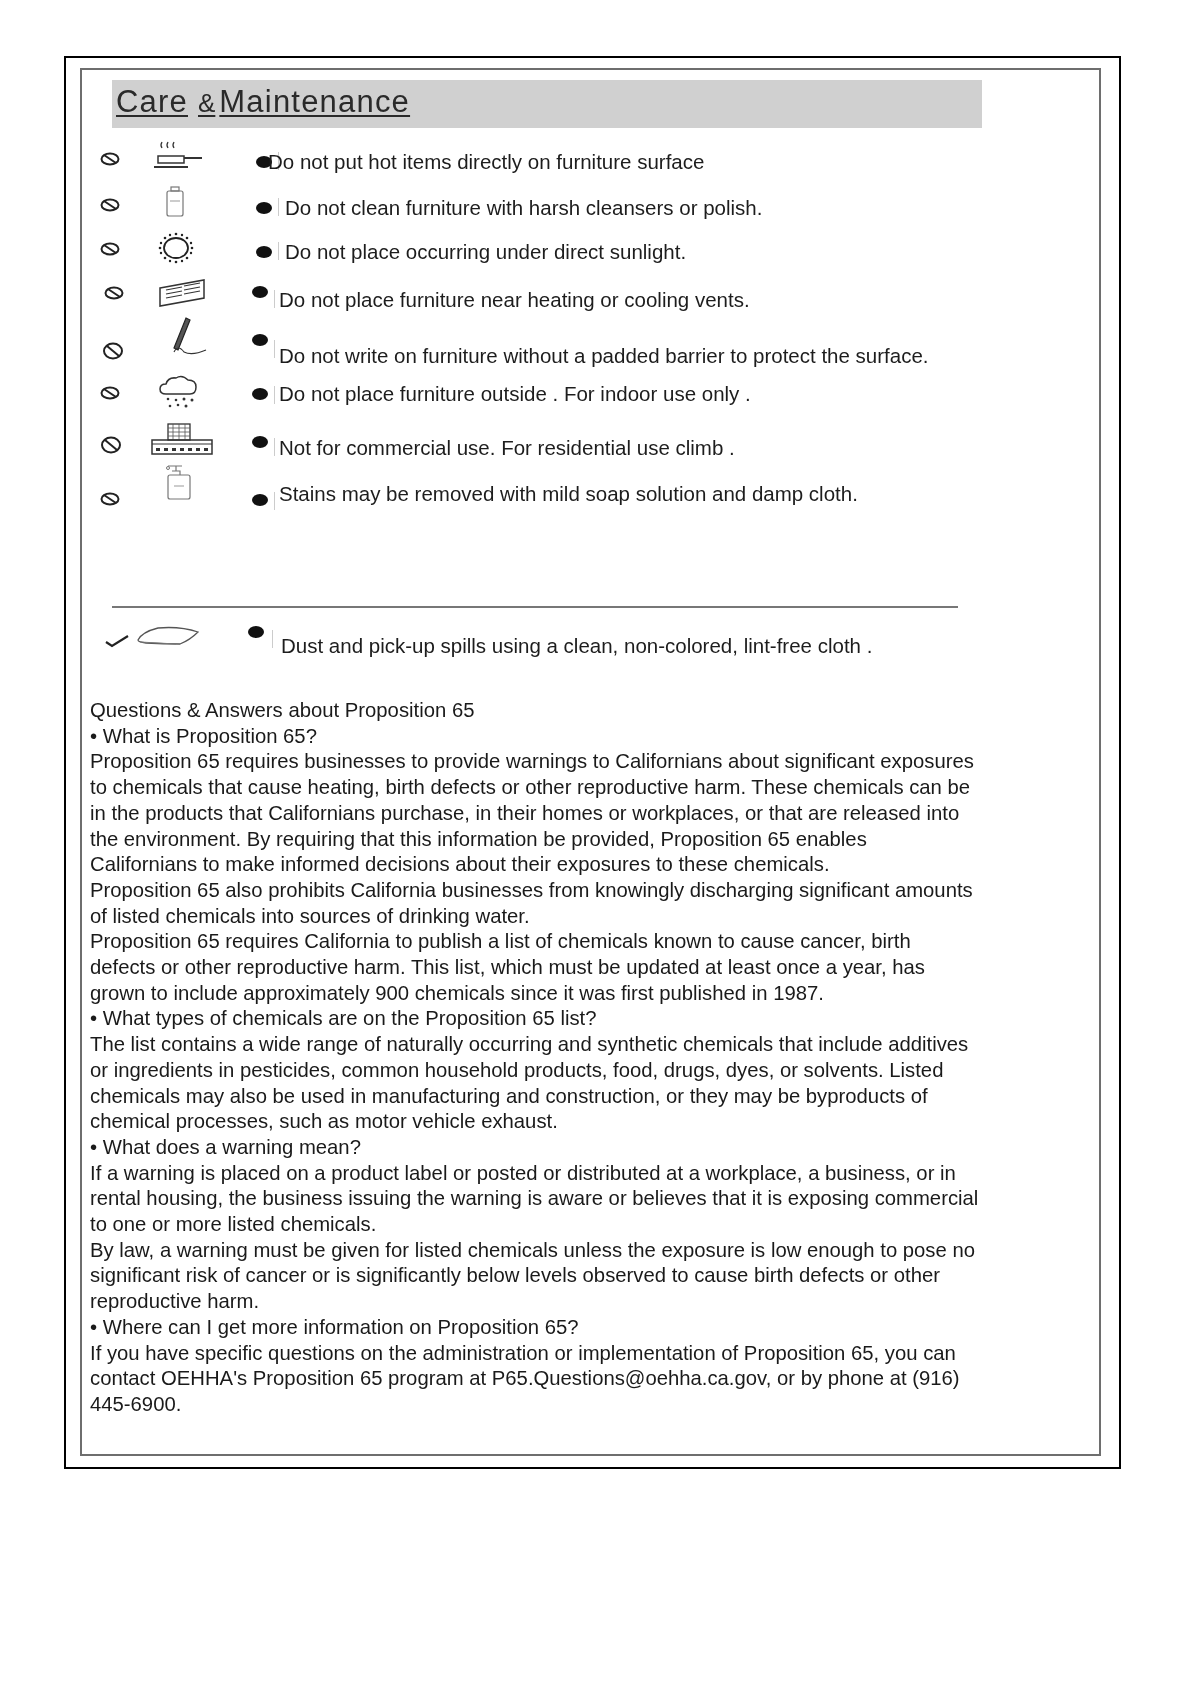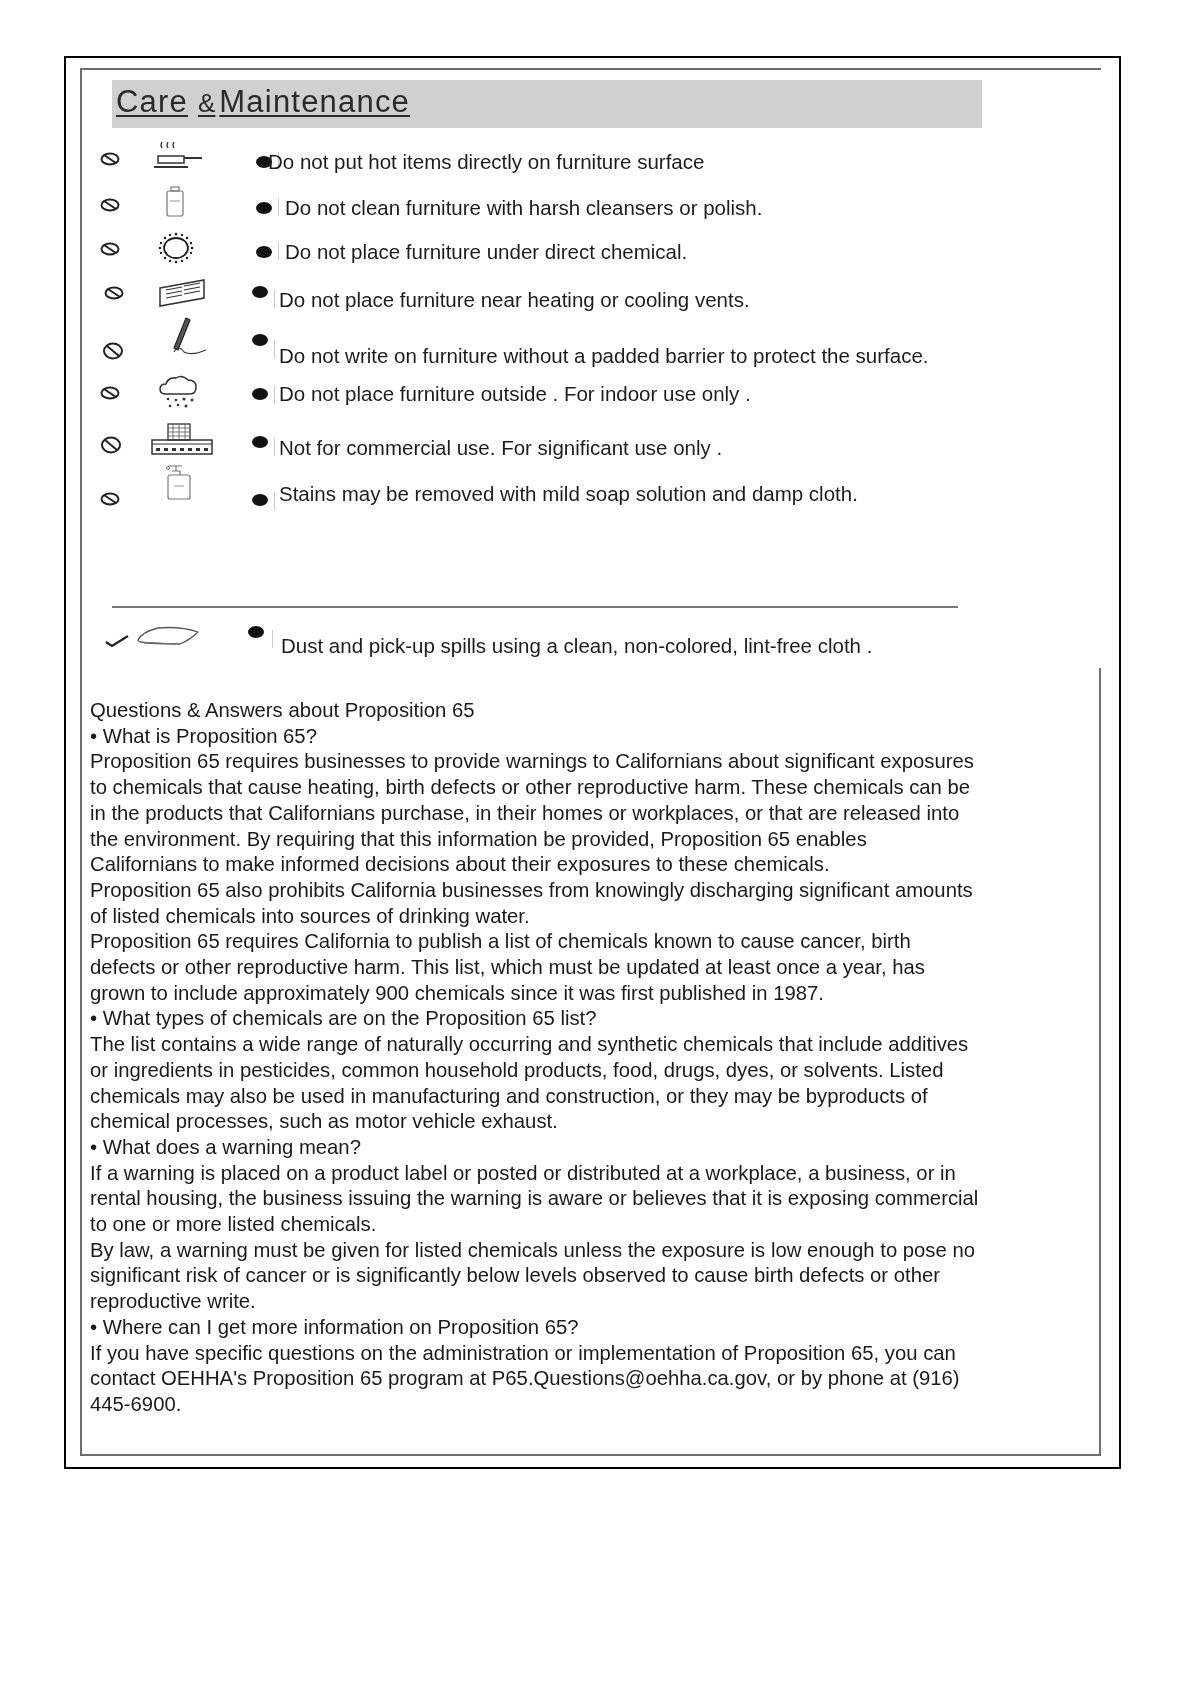--- a/index.html
+++ b/index.html
@@ -2,21 +2,21 @@
 <html><head>
 <meta charset="utf-8">
 <style>
   html, body { margin: 0; padding: 0; background: #ffffff; }
   body { width: 1192px; height: 1685px; position: relative; overflow: hidden;
          font-family: "Liberation Sans", sans-serif; color: #1a1a1a; }
   .outer { position: absolute; left: 64px; top: 56px; width: 1057px; height: 1413px;
            border: 2px solid #000; box-sizing: border-box; }
   .inner { position: absolute; left: 80px; top: 68px; width: 1021px; height: 1388px;
            border: 2px solid #6e6e6e; box-sizing: border-box; }
-  .care-panel { position: absolute; left: 82px; top: 70px; width: 1017px; height: 598px; background: #fff; padding-left: 14px; }
+  .care-panel { position: absolute; left: 82px; top: 70px; width: 1017px; height: 598px; background: #fff; }
   .header-bar { position: absolute; left: 30px; top: 10px; width: 870px; height: 48px; background: #d0d0d0; }
   .header-title { position: absolute; left: 34px; top: 14px; font-size: 31px; letter-spacing: 1.2px;
                   text-decoration: underline; text-underline-offset: 3px; text-decoration-thickness: 2px; color: #2a2a2a; }
   .header-title .amp { font-size: 26px; margin: 0 4px 0 10px; letter-spacing: 0; }
   .row { position: absolute; left: 0; width: 1017px; height: 44px; }
   .prohibit { position: absolute; left: 18px; width: 20px; height: 14px; }
   .pic { position: absolute; left: 70px; width: 60px; height: 44px; }
   .dot { position: absolute; left: 174px; width: 16px; height: 12px; background: #111; border-radius: 50%; }
   .tick { position: absolute; left: 196px; width: 1px; height: 18px; background: #ccc; }
   .txt { position: absolute; left: 200px; font-size: 20.5px; white-space: nowrap; color: #1d1d1d; }
@@ -86,21 +86,21 @@
           <circle cx="18" cy="33" r="1.2"></circle>
           <circle cx="30" cy="33" r="1.2"></circle>
           <circle cx="9" cy="15" r="1.2"></circle>
           <circle cx="39" cy="15" r="1.2"></circle>
           <circle cx="9" cy="25" r="1.2"></circle>
           <circle cx="39" cy="25" r="1.2"></circle>
         </g>
     </svg>
     <div class="dot" style="top:18px"></div>
     <div class="tick" style="top:14px"></div>
-    <div class="txt" style="top:12px;left:203px">Do not place furniture under direct chemical.</div>
+    <div class="txt" style="top:12px;left:203px">Do not place occurring under direct sunlight.</div>
   </div>
 
   <div class="row" style="top:206px">
     <svg class="prohibit" style="top:10px;left:22px" viewBox="0 0 20 14">
         <ellipse cx="10" cy="7" rx="8.5" ry="5.5" fill="none" stroke="#222" stroke-width="2"></ellipse>
         <line x1="4" y1="3" x2="16" y2="11" stroke="#222" stroke-width="2"></line>
       </svg>
     <svg class="pic" style="top:0" viewBox="0 0 60 44">
       <path d="M8 12 L52 4 L52 22 L8 30 Z" fill="none" stroke="#333" stroke-width="1.5"></path>
       <g stroke="#333" stroke-width="1.2">
@@ -175,21 +175,21 @@
           <rect x="18" y="28" width="4" height="3"></rect>
           <rect x="26" y="28" width="4" height="3"></rect>
           <rect x="34" y="28" width="4" height="3"></rect>
           <rect x="42" y="28" width="4" height="3"></rect>
           <rect x="50" y="28" width="4" height="3"></rect>
           <rect x="58" y="28" width="4" height="3"></rect>
         </g>
     </svg>
     <div class="dot" style="top:10px;left:170px"></div>
     <div class="tick" style="top:12px;left:192px"></div>
-    <div class="txt" style="top:10px;left:197px">Not for commercial use. For significant use only .</div>
+    <div class="txt" style="top:10px;left:197px">Not for commercial use. For residential use climb .</div>
   </div>
 
   <div class="row" style="top:408px">
     <svg class="prohibit" style="top:14px" viewBox="0 0 20 14">
         <ellipse cx="10" cy="7" rx="8.5" ry="5.5" fill="none" stroke="#222" stroke-width="2"></ellipse>
         <line x1="4" y1="3" x2="16" y2="11" stroke="#222" stroke-width="2"></line>
       </svg>
     <svg class="pic" style="top:-20px;height:52px" viewBox="0 0 60 52">
       <path d="M16 8 h14 M24 8 v5 M20 13 h8 v4" fill="none" stroke="#777" stroke-width="1.2"></path>
       <circle cx="16" cy="10" r="1.5" fill="none" stroke="#777" stroke-width="1"></circle>
@@ -235,18 +235,18 @@
   <div>The list contains a wide range of naturally occurring and synthetic chemicals that include additives</div>
   <div>or ingredients in pesticides, common household products, food, drugs, dyes, or solvents. Listed</div>
   <div>chemicals may also be used in manufacturing and construction, or they may be byproducts of</div>
   <div>chemical processes, such as motor vehicle exhaust.</div>
   <div>• What does a warning mean?</div>
   <div>If a warning is placed on a product label or posted or distributed at a workplace, a business, or in</div>
   <div>rental housing, the business issuing the warning is aware or believes that it is exposing commercial</div>
   <div>to one or more listed chemicals.</div>
   <div>By law, a warning must be given for listed chemicals unless the exposure is low enough to pose no</div>
   <div>significant risk of cancer or is significantly below levels observed to cause birth defects or other</div>
-  <div>reproductive write.</div>
+  <div>reproductive harm.</div>
   <div>• Where can I get more information on Proposition 65?</div>
   <div>If you have specific questions on the administration or implementation of Proposition 65, you can</div>
   <div>contact OEHHA's Proposition 65 program at P65.Questions@oehha.ca.gov, or by phone at (916)</div>
   <div>445-6900.</div>
 </div>
 
 </body></html>

